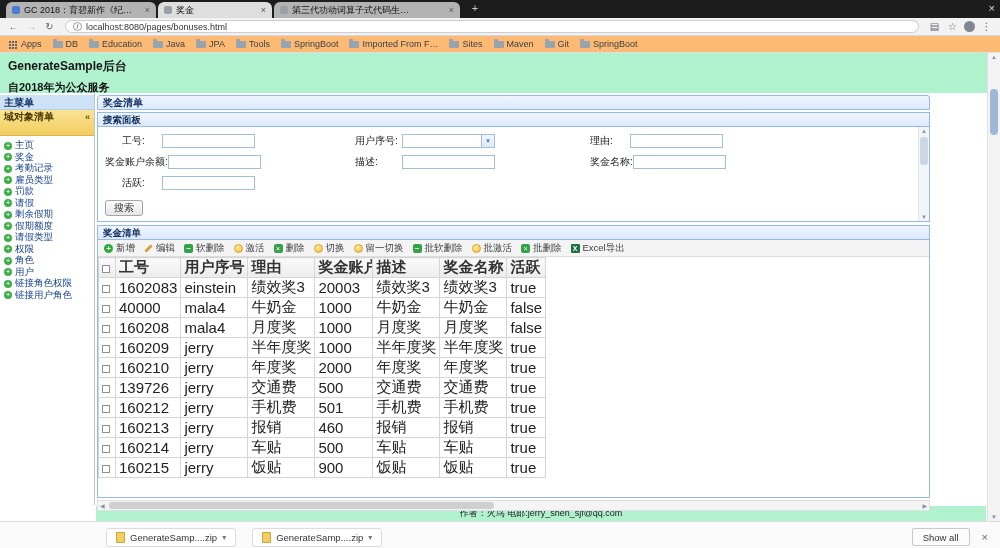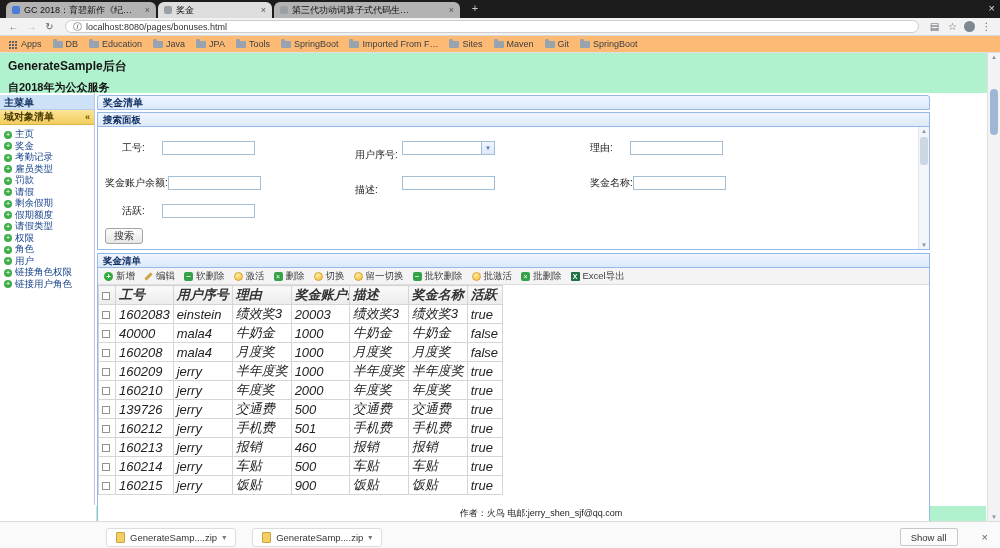--- a/index.html
+++ b/index.html
@@ -38,37 +38,37 @@
 
   
   .webpage { position:relative; height:468px; background:#fff; overflow:hidden; }
   .page-header { height:40px; background:#b0f2cd; padding:3px 8px; }
   .site-title { font-weight:bold; font-size:12px; color:#151515; margin-top:2px; }
   .site-subtitle { font-weight:bold; font-size:11px; color:#151515; margin-top:5px; }
 
   .content { display:flex; height:412px; }
   .sidebar { width:95px; border-right:1px solid #b9c8dc; flex:none; padding-top:2px; }
   .menu-head { height:15px; background:#cde2f7; color:#0e2d5f; font-weight:bold; font-size:10px; line-height:15px; padding-left:4px; border-bottom:1px solid #b5cdeb; }
-  .accordion-head { height:15px; background:linear-gradient(#fbe497,#f2cd5d); color:#4a3a00; font-weight:bold; font-size:10px; line-height:14px; padding:0 4px; display:flex; justify-content:space-between; border-bottom:1px solid #d9b44a; }
+  .accordion-head { height:26px; background:linear-gradient(#fbe497,#f2cd5d); color:#4a3a00; font-weight:bold; font-size:10px; line-height:14px; padding:0 4px; display:flex; justify-content:space-between; border-bottom:1px solid #d9b44a; }
   .collapse { font-size:9px; color:#6b5500; }
   .side-items { padding:4px 0 0 4px; }
   .side-item { display:flex; align-items:center; gap:3px; height:11px; font-size:9.5px; color:#15428b; margin-bottom:0.5px; }
   .plus-ic { width:8px; height:8px; border-radius:50%; background:#3fae49; color:#fff; font-size:8px; line-height:8px; text-align:center; flex:none; }
 
   .main { flex:1; padding:2px 0 0 2px; }
   .main-title { width:833px; height:15px; background:linear-gradient(#eff5ff,#dce9fb); border:1px solid #95b8e7; border-radius:3px 3px 0 0; color:#0e2d5f; font-weight:bold; font-size:10px; line-height:13px; padding-left:5px; }
   .sub-head { height:14px; background:linear-gradient(#eff5ff,#dce9fb); border-bottom:1px solid #95b8e7; color:#0e2d5f; font-weight:bold; font-size:9.5px; line-height:13px; padding-left:5px; }
 
   .search-panel { width:833px; border:1px solid #95b8e7; margin-top:2px; position:relative; background:#fff; }
   .search-body { padding:7px 16px 5px 7px; min-height:84px; }
   .frow { display:flex; margin-bottom:7px; }
   .fcell { display:flex; align-items:center; }
   .flabel { font-size:10px; color:#222; white-space:nowrap; }
   .c1 .flabel { min-width:57px;text-align:center; }
-  .c2 .flabel { min-width:47px;margin-top:14px; }
+  .c2 .flabel { min-width:47px; }
   .c3 .flabel { min-width:40px; }
   .fcell.c1 { width:250px; }
   .fcell.c2 { width:235px; }
   .fcell.c3 { width:235px; }
   .finput { display:inline-block; width:93px; height:14px; border:1px solid #a4bed4; background:#fff; }
   .fselect { display:inline-block; width:93px; height:14px; border:1px solid #a4bed4; background:#fff; position:relative; }
   .fselect .arrow { position:absolute; right:0; top:0; width:13px; height:100%; background:linear-gradient(#eff5ff,#dce9fb); border-left:1px solid #a4bed4; font-size:7px; color:#4f74a6; text-align:center; line-height:12px; }
   .search-btn { height:16px; padding:0 8px; font-size:10px; border:1px solid #a5a5a5; border-radius:3px; background:linear-gradient(#fdfdfd,#e6e6e6); color:#333; margin-top:1px; }
   .inner-vscroll { position:absolute; right:0; top:14px; bottom:0; width:11px; background:#f2f5f9; border-left:1px solid #dfe6ee; }
   .inner-vscroll .sb-up { position:absolute; top:1px; left:0; width:10px; text-align:center; font-size:6px; color:#8593a5; }
@@ -78,21 +78,21 @@
   .grid-panel { width:833px; border:1px solid #95b8e7; margin-top:3px; height:273px; background:#fff; }
   .toolbar { height:17px; background:#f4f4f4; border-bottom:1px solid #dddddd; display:flex; align-items:center; gap:9px; padding:0 6px; }
   .tb { display:flex; align-items:center; gap:3px; font-size:9.5px; color:#404040; white-space:nowrap; }
   .ic-add { width:9px; height:9px; border-radius:50%; background:#2faa3c; color:#fff; font-size:8px; line-height:9px; text-align:center; font-weight:bold; }
   .ic-edit { width:9px; height:3px; background:#d1a33c; border-radius:1px; transform:rotate(-45deg); }
   .ic-gminus { width:9px; height:9px; background:#35a24a; border-radius:2px; color:#fff; font-size:8px; line-height:8px; text-align:center; font-weight:bold; }
   .ic-bulb { width:9px; height:9px; border-radius:50%; background:radial-gradient(circle at 35% 30%, #ffee9e, #f0b93b); border:1px solid #d8a22c; }
   .ic-gx { width:9px; height:9px; background:#35a24a; border-radius:2px; color:#fff; font-size:7px; line-height:9px; text-align:center; }
   .ic-excel { width:9px; height:9px; background:#1e7145; border-radius:1px; color:#fff; font-size:7px; font-weight:bold; line-height:9px; text-align:center; }
 
-  table.grid { border-collapse:collapse; font-size:13px;font-style:italic; }
+  table.grid { border-collapse:collapse; font-size:15px; }
   .grid th, .grid td { border:1px solid #d5d5d5; height:16px; padding:0 3px; text-align:left; color:#222; white-space:nowrap; overflow:hidden; }
   .grid th { background:linear-gradient(#fafafa,#ececec); font-weight:bold; color:#333; }
   .grid th:nth-child(1), .grid td:nth-child(1) { width:17px; }
   .grid th:nth-child(2), .grid td:nth-child(2) { width:49px; }
   .grid th:nth-child(3), .grid td:nth-child(3) { width:32px; }
   .grid th:nth-child(4), .grid td:nth-child(4) { width:53px; }
   .grid th:nth-child(5), .grid td:nth-child(5) { width:58px; max-width:58px; }
   .grid th:nth-child(6), .grid td:nth-child(6) { width:47px; }
   .grid th:nth-child(7), .grid td:nth-child(7) { width:47px; }
   .grid th:nth-child(8), .grid td:nth-child(8) { width:35px; }
@@ -104,21 +104,21 @@
   .hscroll .thumb { position:absolute; left:11px; top:1px; height:7px; width:385px; background:#cfcfcf; border-radius:3px; }
 
   .site-footer { height:15px; background:#b0f2cd; margin:1px 14px 0 96px; text-align:center; font-size:9px; line-height:15px; color:#1a1a1a; }
 
   .page-vscroll { position:absolute; right:0; top:0; bottom:0; width:13px; background:#f3f3f3; border-left:1px solid #e0e0e0; }
   .page-vscroll .sb-up { position:absolute; top:1px; width:12px; text-align:center; font-size:6px; color:#8593a5; }
   .page-vscroll .sb-down { position:absolute; bottom:1px; width:12px; text-align:center; font-size:6px; color:#8593a5; }
   .page-vscroll .thumb { position:absolute; top:36px; left:2px; width:8px; height:46px; background:#9fb6d4; border-radius:4px; }
 
   
-  .dlbar { height:27px; background:#fafafa; border-top:1px solid #dcdcdc; display:flex; align-items:center; padding:4px 12px 0 106px; gap:16px; }
+  .dlbar { height:27px; background:#fafafa; border-top:1px solid #dcdcdc; display:flex; align-items:center; padding:4px 12px 0 106px; gap:4px; }
   .dl-items { display:flex; gap:16px; }
   .dl-item { display:flex; align-items:center; gap:5px; height:19px; padding:0 9px; border:1px solid #dcdcdc; border-radius:3px; background:#fff; font-size:9.5px; color:#333; }
   .file-ic { width:9px; height:11px; background:#f3cf63; border:1px solid #caa53d; border-radius:1px; }
   .dl-caret { color:#777; font-size:8px; }
   .showall { margin-left:auto; height:18px; padding:0 10px; font-size:9.5px; border:1px solid #c8c8c8; border-radius:2px; background:#fcfcfc; color:#333; }
   .dl-close { color:#666; font-size:11px; margin-left:8px; }
 </style>
 </head>
 <body>
 

